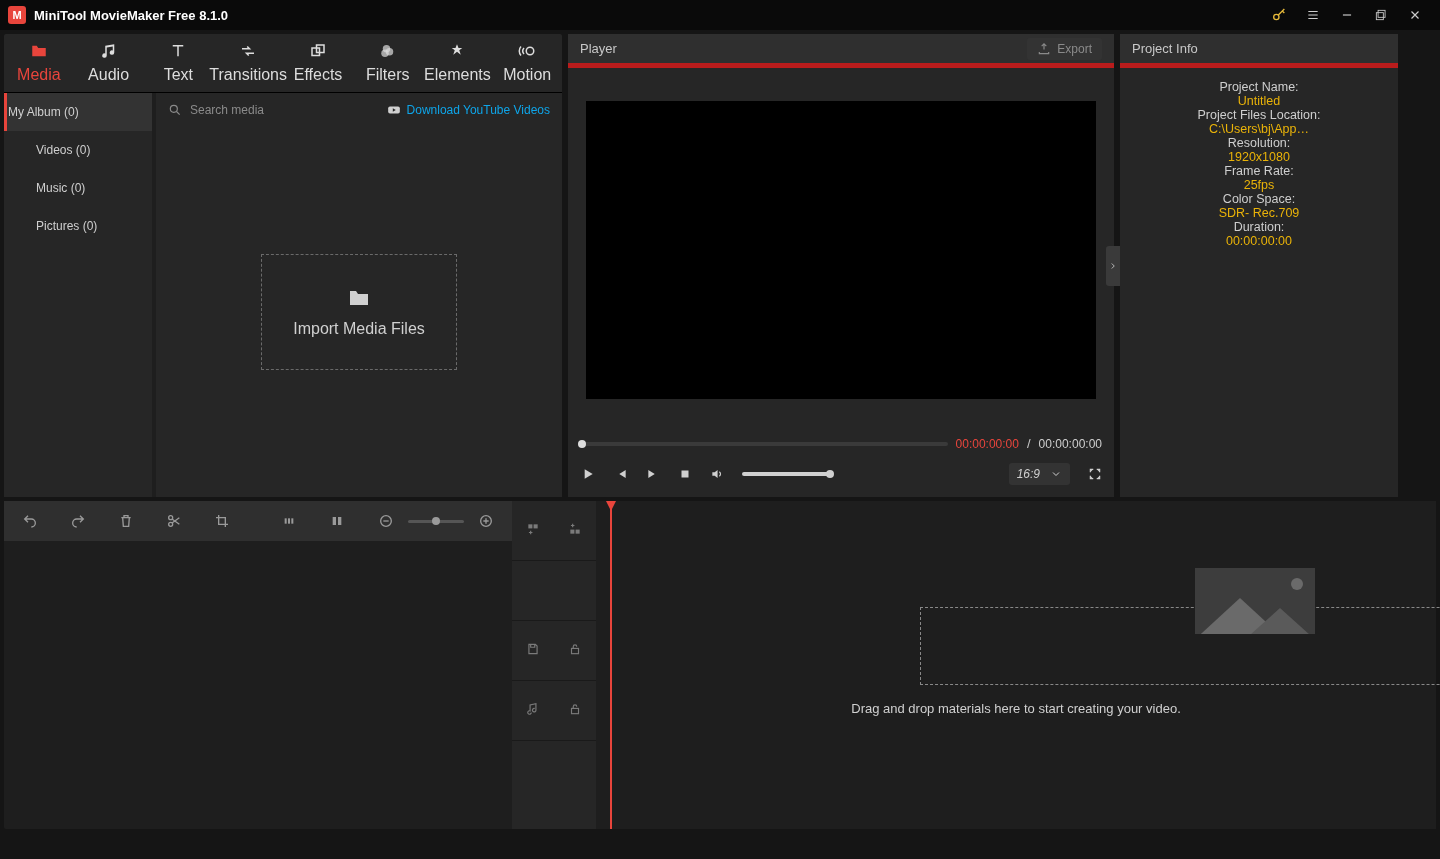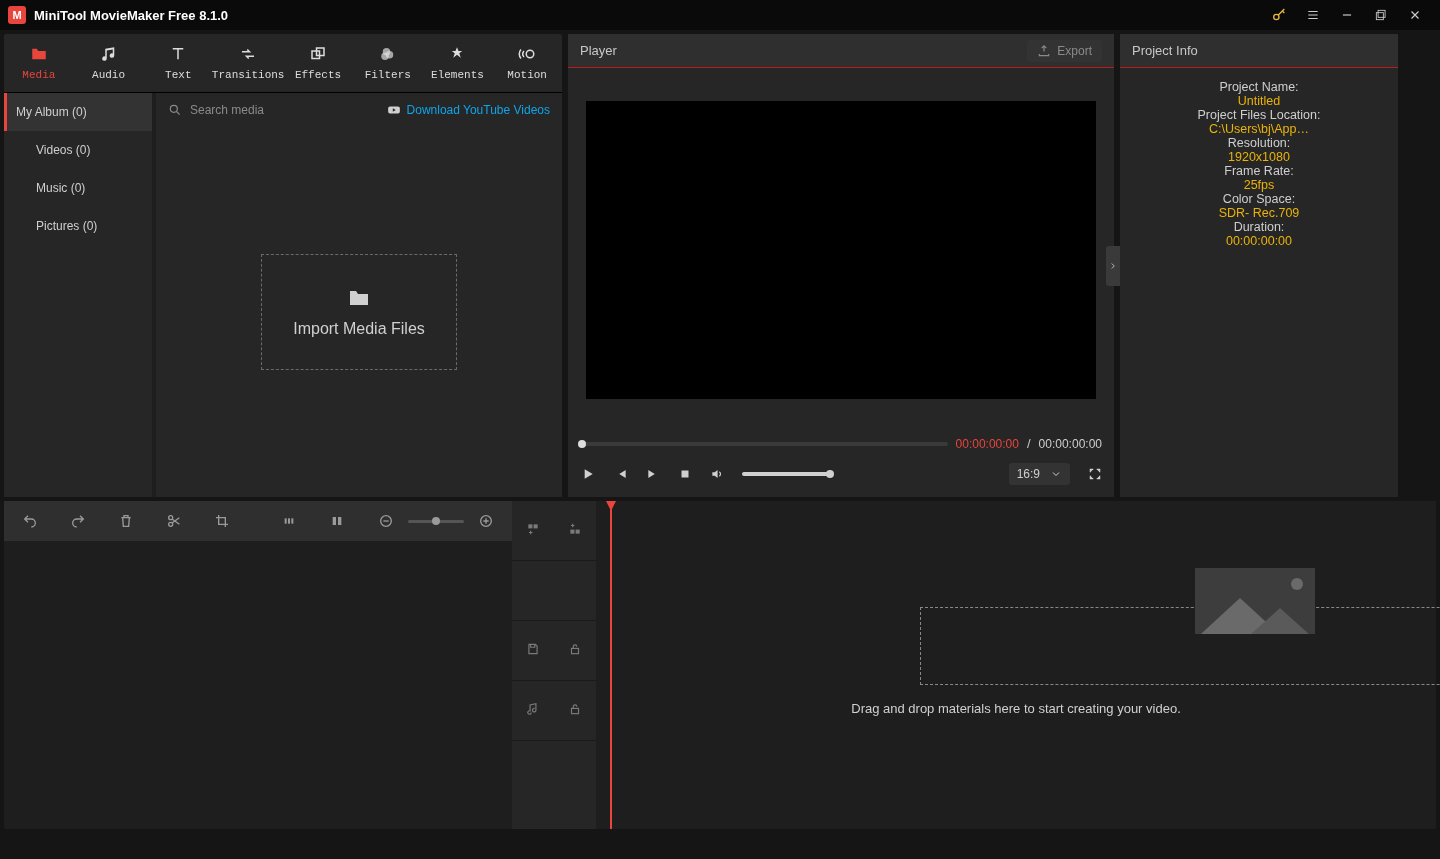--- a/index.html
+++ b/index.html
@@ -68,21 +68,21 @@
     display: flex;
     flex-direction: column;
     align-items: center;
     justify-content: center;
     gap: 6px;
     cursor: pointer;
     color: #ddd;
   }
   .tab.active { color: var(--accent); }
   .tab svg { width: 18px; height: 18px; }
-  .tab-label { font-size: 11px; font-family: Liberation Mono, monospace; }
+  .tab-label { font-size: 16px; }
   .left-body {
     flex: 1;
     display: flex;
     background: var(--bg);
     border-top: 1px solid #000;
   }
   .album-list {
     width: 148px;
     background: var(--bg-panel);
   }
@@ -91,21 +91,21 @@
     display: flex;
     align-items: center;
     padding-left: 32px;
     font-size: 12px;
     cursor: pointer;
     color: #cfcfcf;
   }
   .album-item.active {
     background: var(--bg-element);
     border-left: 3px solid var(--accent);
-    padding-left: 9px;
+    padding-left: 1px;
   }
   .media-area {
     flex: 1;
     background: var(--bg-panel);
     margin-left: 4px;
     display: flex;
     flex-direction: column;
   }
   .media-top {
     height: 34px;
@@ -158,21 +158,21 @@
     display: flex;
     flex-direction: column;
   }
   .panel-header {
     height: 34px;
     display: flex;
     align-items: center;
     padding: 0 12px;
     font-size: 13px;
     background: var(--bg-header);
-    border-bottom: 1px solid #b91c1c;
+    border-bottom: 5px solid #b91c1c;
     justify-content: space-between;
   }
   .export-btn {
     display: flex; align-items: center; gap: 6px;
     padding: 4px 10px;
     background: var(--bg-element);
     border-radius: 3px;
     color: var(--text-dim);
     cursor: pointer;
     font-size: 12px;
@@ -192,21 +192,21 @@
     display: flex; align-items: center; padding: 8px 12px 12px; gap: 18px;
   }
   .controls .pc { cursor: pointer; display: flex; align-items: center; }
   .controls svg { width: 14px; height: 14px; fill: #d0d0d0; }
   .controls .play svg { width: 16px; height: 16px; }
   .controls .volbar { width: 88px; height: 4px; background: #d0d0d0; border-radius: 2px; position: relative; }
   .controls .volbar .vh { position: absolute; right: -4px; top: 50%; transform: translateY(-50%); width: 8px; height: 8px; background: #d0d0d0; border-radius: 50%; }
   .controls .spacer { flex: 1; }
   .ratio-pill {
     background: var(--bg-element); padding: 4px 8px; border-radius: 3px;
-    display: flex; align-items: center; gap: 10px; font-size: 12px; color: #d0d0d0; cursor: pointer;
+    display: flex; align-items: center; gap: 10px; font-size: 12px; color: #d0d0d0; cursor: pointer; font-style: italic;
   }
   .ratio-pill svg { width: 12px; height: 12px; fill: #d0d0d0;}
 
   
   .info-panel {
     width: 278px;
     background: var(--bg-panel);
     position: relative;
   }
   .info-rows { padding: 12px 14px; }

